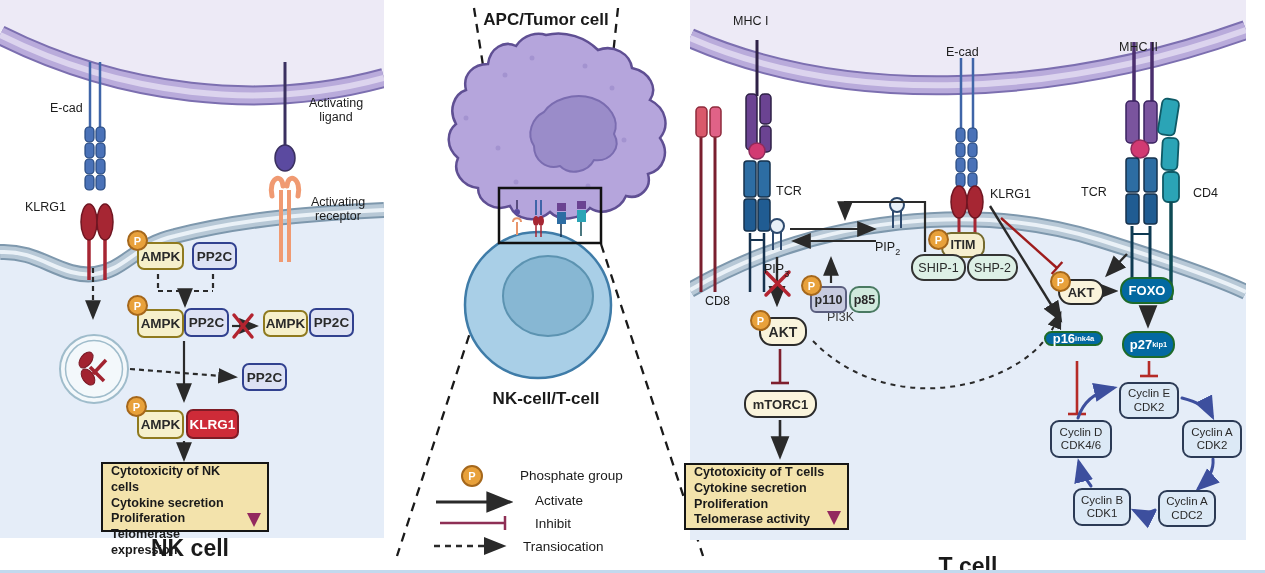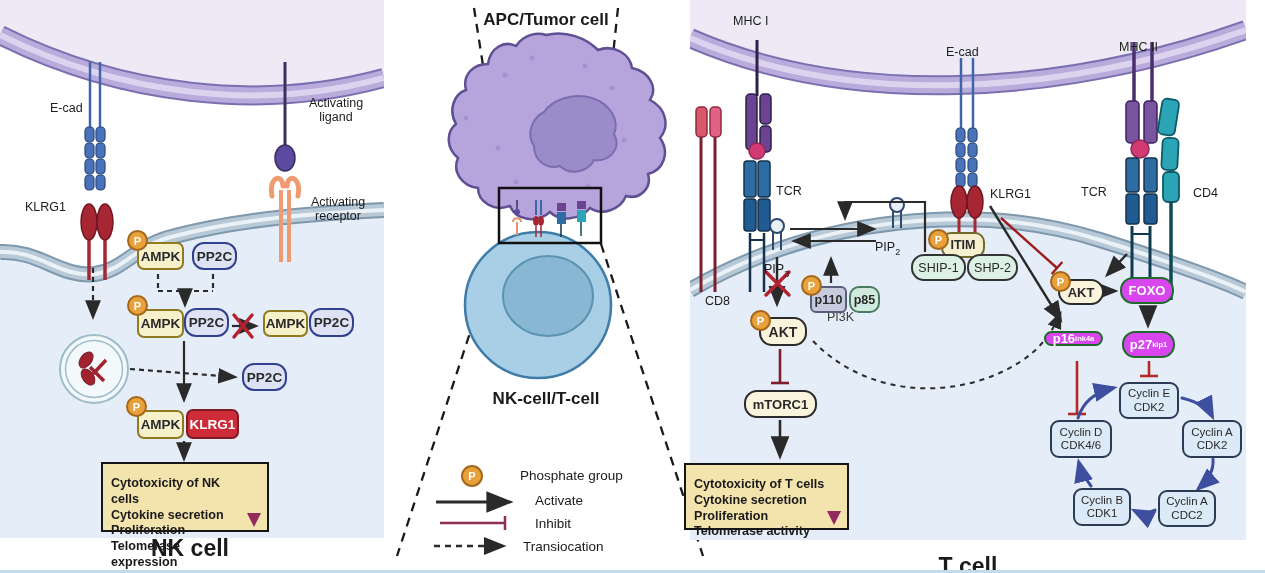--- a/index.html
+++ b/index.html
@@ -5,36 +5,36 @@
   html,body{margin:0;padding:0;}
   body{width:1265px;height:573px;position:relative;overflow:hidden;background:#fff;
        font-family:"Liberation Sans","DejaVu Sans",sans-serif;color:#1a1a1a;}
   #stage{position:absolute;inset:0;}
   svg.base{position:absolute;left:0;top:0;z-index:0;}
   .lbl{position:absolute;z-index:2;font-size:12.5px;color:#1c1c1c;white-space:pre-line;}
   .lbl.c{text-align:center;}
   .b{position:absolute;z-index:2;display:flex;align-items:center;justify-content:center;
      box-sizing:border-box;font-weight:bold;color:#2a2a2a;}
   .ampk{background:#F6F0CB;border:2px solid #8F7A1F;border-radius:7px;font-size:13.5px;}
-  .pp2c{background:#DDE2F4;border:2px solid #31418F;border-radius:12px;font-size:13.5px;}
+  .pp2c{background:#DDE2F4;border:2px solid #31418F;border-radius:7px;font-size:13.5px;}
   .klrg1box{background:#CE2B38;border:2px solid #7E1B25;border-radius:7px;color:#fff;font-size:13.5px;}
   .pcirc{position:absolute;z-index:3;width:21px;height:21px;border-radius:50%;background:#E8A13B;
          border:2px solid #A5671B;color:#fff;font-size:11px;font-weight:bold;
          display:flex;align-items:center;justify-content:center;box-sizing:border-box;}
   .pill{background:#FAF4DC;border:2px solid #2B2B2B;border-radius:13px;font-size:13px;}
-  .greenpill{background:#d946ef;border:2px solid #1E6B2A;border-radius:13px;color:#fff;font-size:13px;}
+  .greenpill{background:#0369a1;border:2px solid #1E6B2A;border-radius:13px;color:#fff;font-size:13px;}
   .greenpill sup{font-size:7.5px;line-height:0;}
   .cyc{background:#DCE9F6;border:2px solid #2B3A55;border-radius:9px;font-size:11.5px;
        line-height:13.5px;font-weight:normal;flex-direction:column;text-align:center;}
   .itim{background:#F6EFCF;border:2px solid #756A2E;border-radius:10px;font-size:12.5px;}
   .shippill{background:#DDF0E6;border:2px solid #333;border-radius:13px;font-size:12.5px;font-weight:normal;}
   .p110{background:#C7CBE0;border:2px solid #5A5E7E;border-radius:6px;font-size:12.5px;}
   .p85{background:#D0EADD;border:2px solid #4A7A62;border-radius:10px;font-size:12.5px;}
   .outcome{position:absolute;z-index:2;background:#F3E3AC;border:2.5px solid #151515;
-           box-sizing:border-box;padding:12px 22px 4px 8px;font-weight:bold;font-size:12.6px;line-height:15.8px;}
+           box-sizing:border-box;padding:0 22px 4px 8px;font-weight:bold;font-size:12.6px;line-height:15.8px;}
   .outcome .oarrow{position:absolute;right:3px;top:5px;}
   .title{position:absolute;z-index:2;font-weight:bold;font-size:23px;text-align:center;}
   .midlbl{position:absolute;z-index:2;font-weight:bold;font-size:17px;text-align:center;}
   .leg{position:absolute;z-index:2;font-size:13.5px;}
   .subs{font-size:9px;}
   #bottomline{position:absolute;left:0;right:0;bottom:0;height:3px;background:#C2D9EE;z-index:4;}
 </style>
 </head>
 <body>
 

